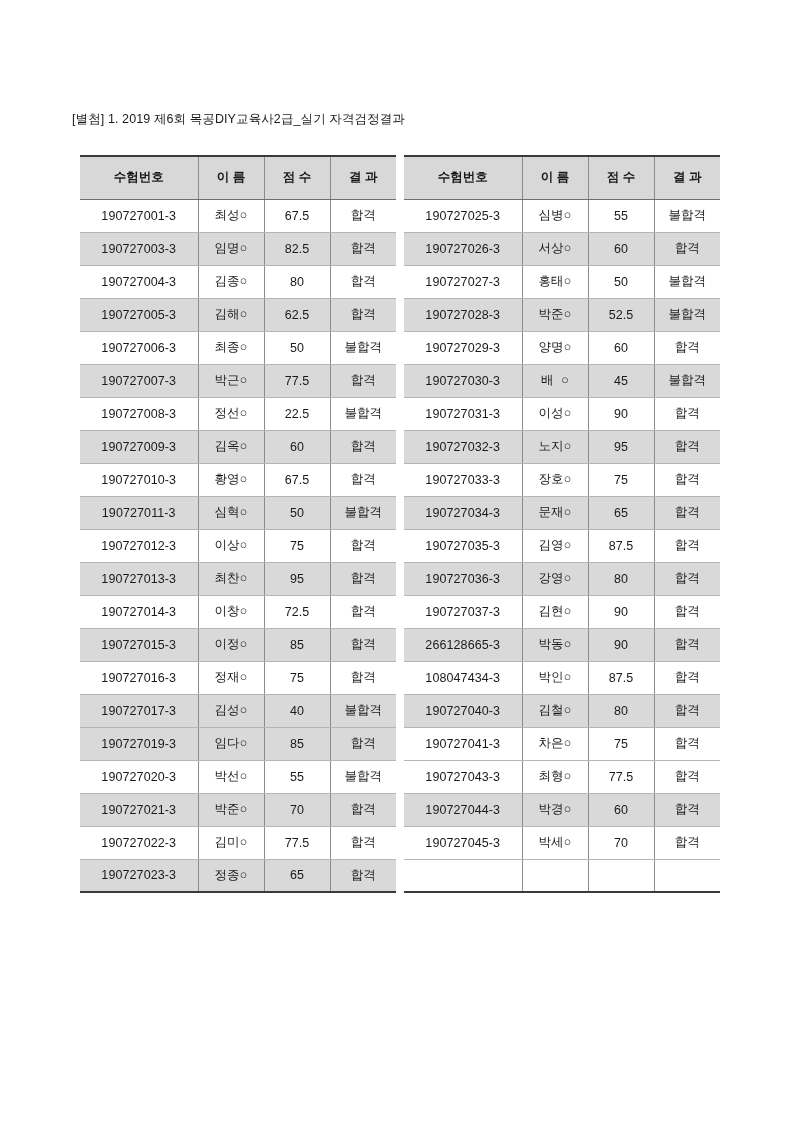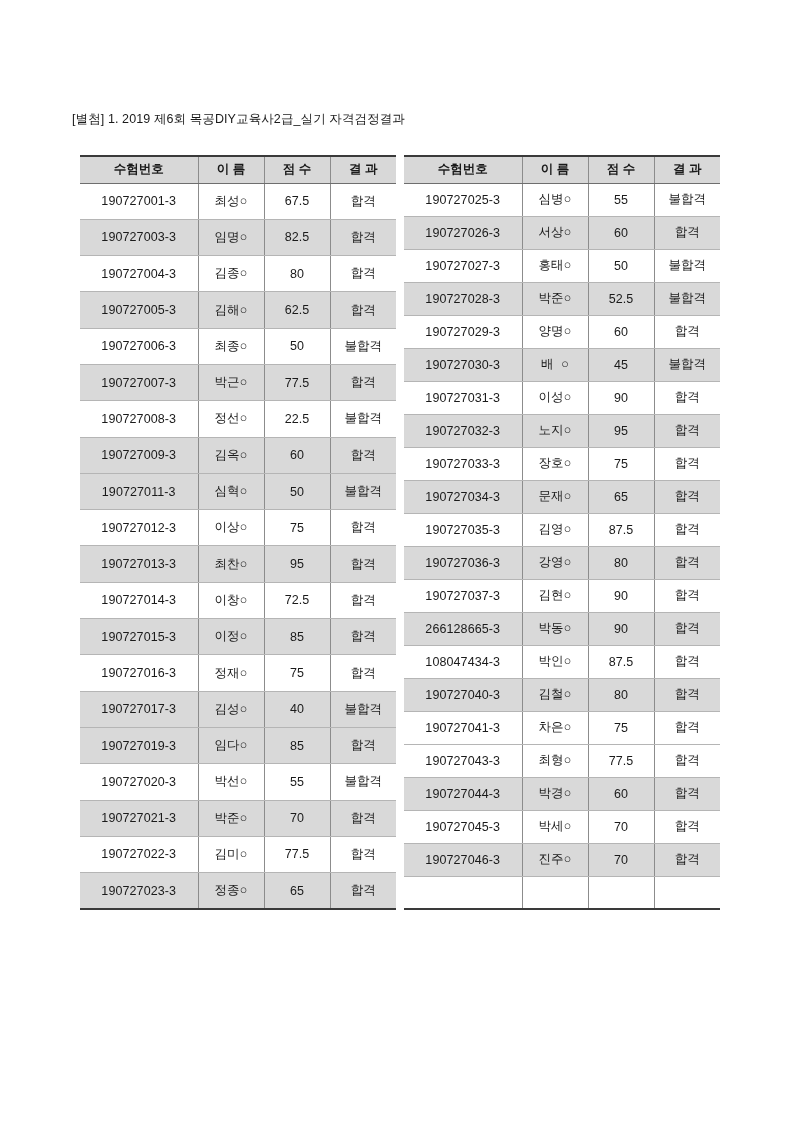--- a/index.html
+++ b/index.html
@@ -62,21 +62,21 @@
   table.result-table td:first-child {
     border-left: none;
   }
   table.result-table th:last-child,
   table.result-table td:last-child {
     border-right: none;
   }
   table.result-table thead th {
     background: #d8d8d8;
     font-weight: bold;
-    height: 27px;
+    height: 43px;
     border-top: none;
     border-bottom: 1.5px solid #6e6e6e;
     font-size: 12.5px;
     text-align: center;
   }
   table.result-table tbody tr.shaded td {
     background: #d9d9d9;
   }
   table.result-table tbody tr.plain td {
     background: #ffffff;
@@ -160,20 +160,26 @@
             <td class="cell-name">정선○</td>
             <td>22.5</td>
             <td>불합격</td>
           </tr>
           <tr class="shaded">
             <td class="cell-id">190727009-3</td>
             <td class="cell-name">김옥○</td>
             <td>60</td>
             <td>합격</td>
           </tr>
+          <tr class="plain">
+            <td class="cell-id">190727010-3</td>
+            <td class="cell-name">황영○</td>
+            <td>67.5</td>
+            <td>합격</td>
+          </tr>
           <tr class="shaded">
             <td class="cell-id">190727011-3</td>
             <td class="cell-name">심혁○</td>
             <td>50</td>
             <td>불합격</td>
           </tr>
           <tr class="plain">
             <td class="cell-id">190727012-3</td>
             <td class="cell-name">이상○</td>
             <td>75</td>
@@ -371,26 +377,20 @@
             <td class="cell-name">박경○</td>
             <td>60</td>
             <td>합격</td>
           </tr>
           <tr class="plain">
             <td class="cell-id">190727045-3</td>
             <td class="cell-name">박세○</td>
             <td>70</td>
             <td>합격</td>
           </tr>
-          <tr class="shaded">
-            <td class="cell-id">190727046-3</td>
-            <td class="cell-name">진주○</td>
-            <td>70</td>
-            <td>합격</td>
-          </tr>
           <tr class="plain">
             <td class="cell-id"></td>
             <td class="cell-name"></td>
             <td></td>
             <td></td>
           </tr>
         </tbody>
     </table>
 
   </div>

